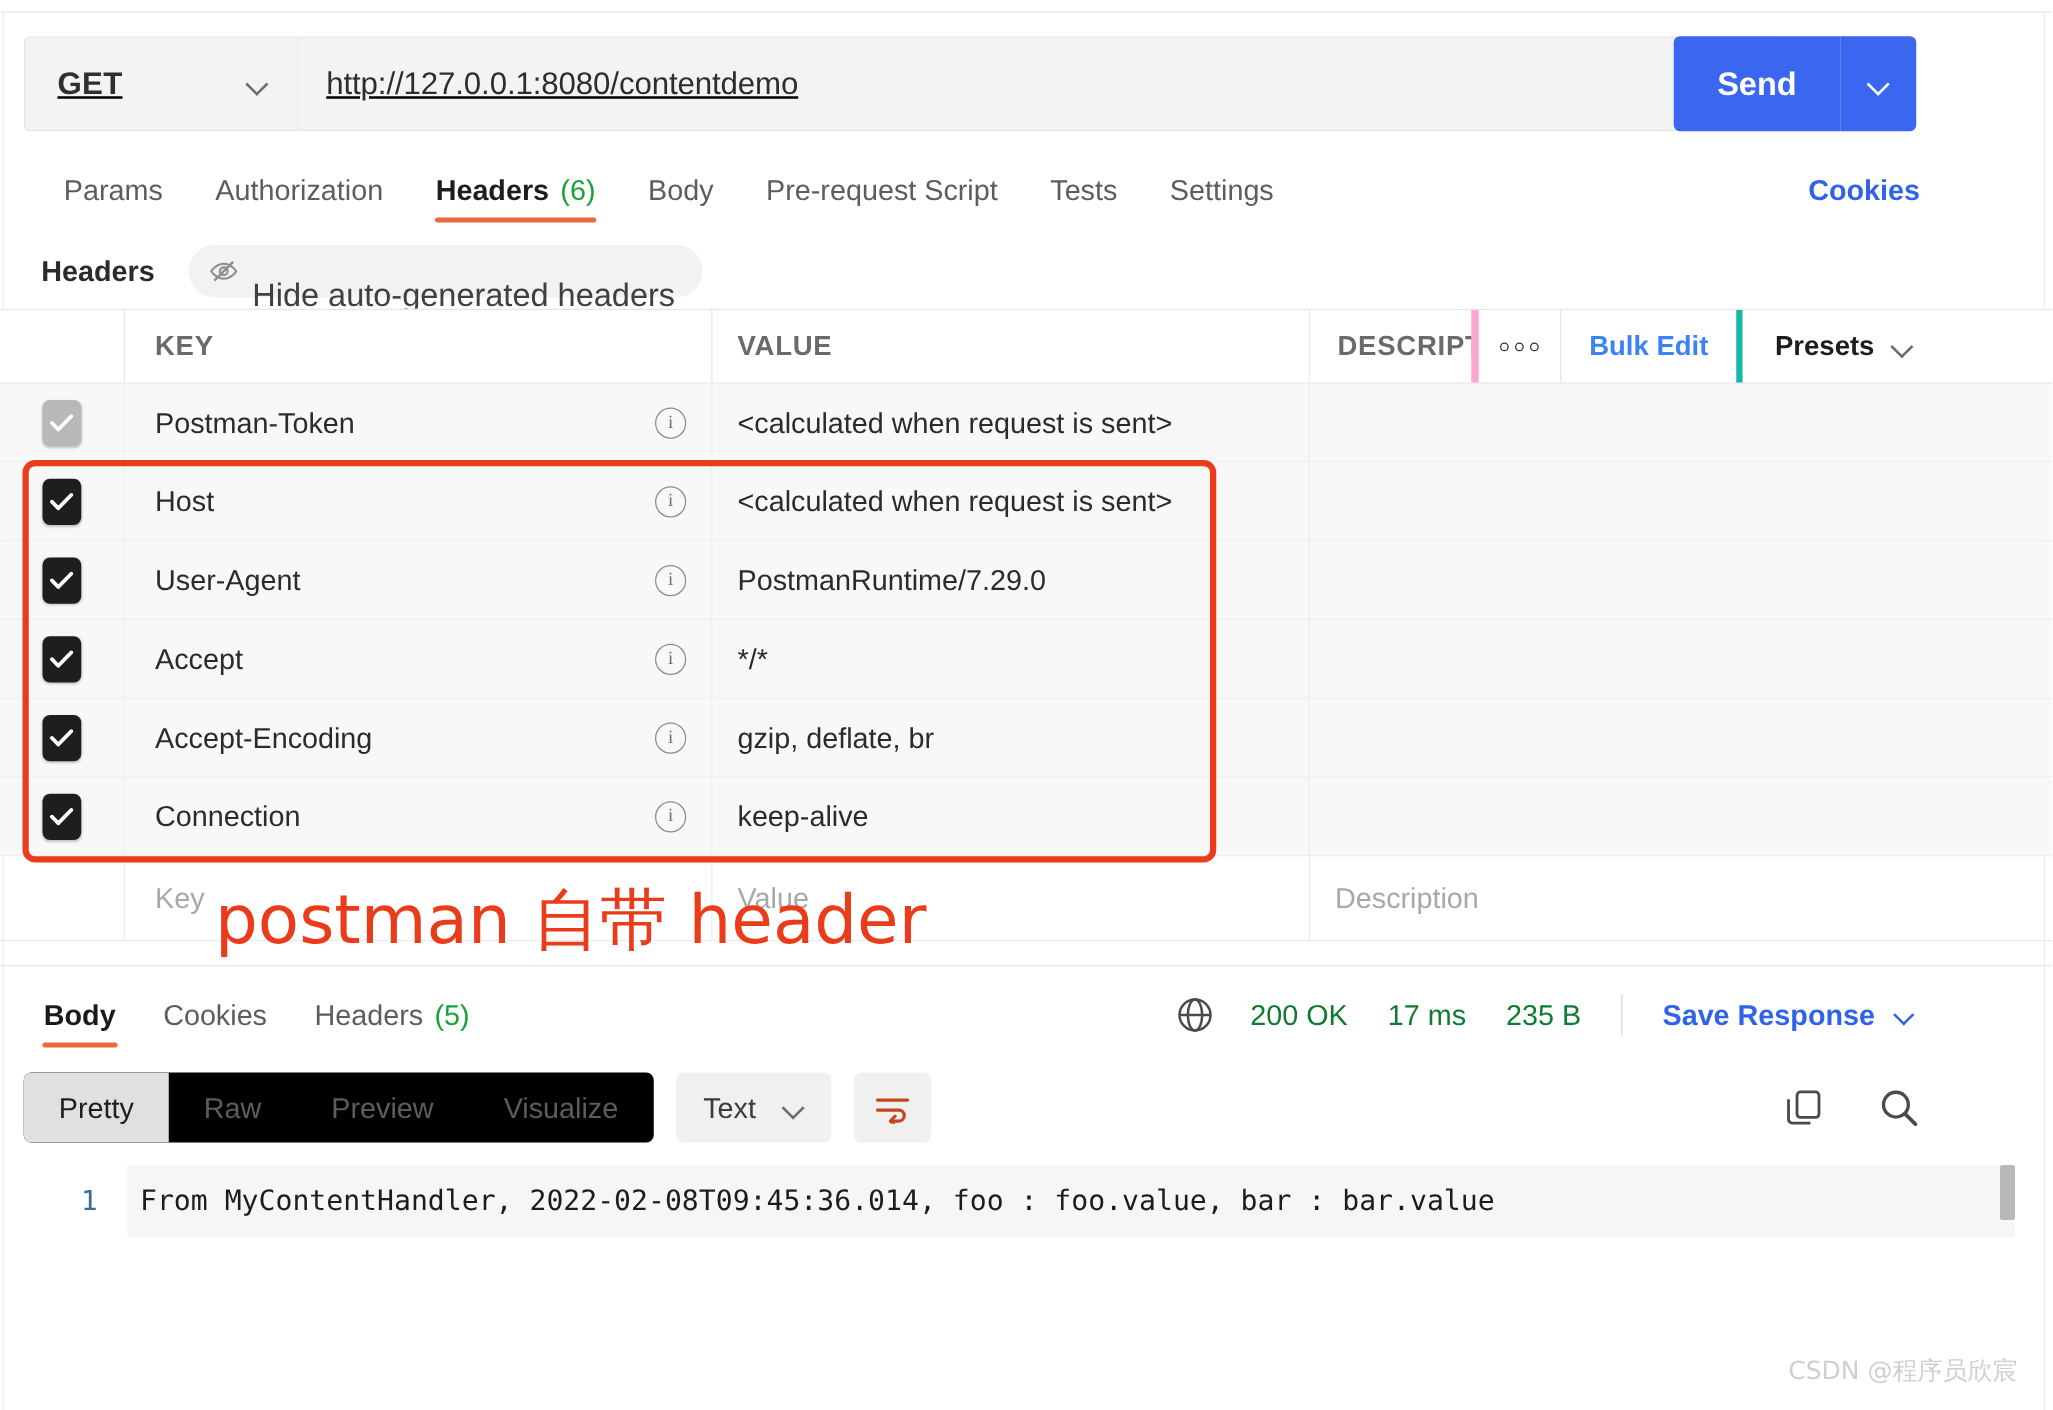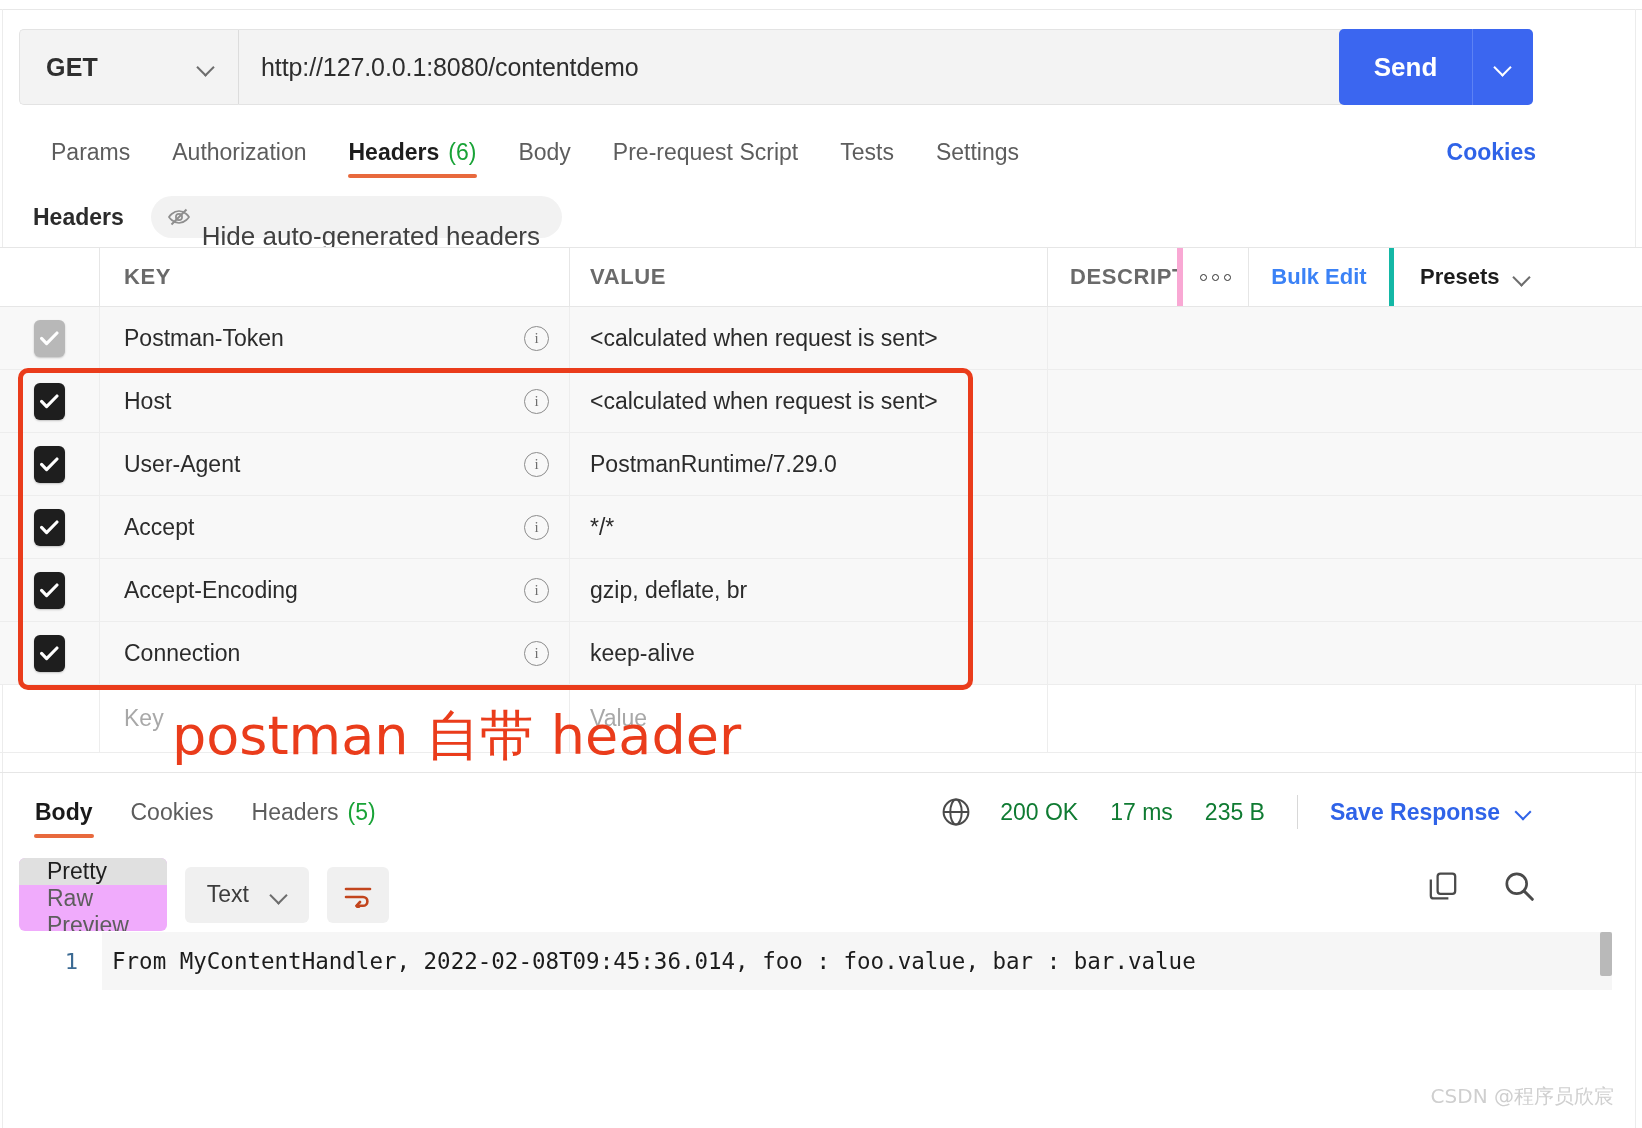--- a/index.html
+++ b/index.html
@@ -29,21 +29,21 @@
   }
   .right-rule {
     position: absolute; right: 6px; top: 9px; width: 1px; height: 1119px;
     background: #ececec;
   }
 
   
   .url-row {
     position: absolute; left: 19px; top: 29px;
     width: 1514px; height: 76px;
-    display: flex; align-items: stretch;
+    display: flex; align-items: stretch; text-decoration: underline;
   }
   .method-box {
     width: 220px; height: 76px;
     background: #f3f3f3;
     border: 1px solid #e3e3e3;
     border-right: 1px solid #dcdcdc;
     border-radius: 5px 0 0 5px;
     display: flex; align-items: center; justify-content: space-between;
     padding: 0 24px 0 26px;
     cursor: pointer;
@@ -264,23 +264,22 @@
     display: flex; align-items: center; gap: 16px; cursor: pointer;
   }
   .save-resp .chev::after { border-color: #2f63e8; width: 10px; height: 10px; }
 
   
   .viewer-bar {
     position: absolute; left: 19px; top: 858px;
     display: flex; align-items: center; gap: 18px;
   }
   .seg {
-    display: flex; background: #f0abfc; border-radius: 6px; overflow: hidden;
-    height: 73px;
-    flex-direction: column;
+    display: flex; background: #000000; border-radius: 6px; overflow: hidden;
+    height: 56px;
   }
   .seg-item {
     padding: 0 28px; height: 56px; display: flex; align-items: center;
     font-size: 23px; color: #5d5d5d; cursor: pointer;
   }
   .seg-item.active { background: #e0e0e0; color: #1e1e1e; }
   .fmt-select {
     height: 56px; background: #f0f0f0; border-radius: 6px;
     display: flex; align-items: center; gap: 22px; padding: 0 22px;
     font-size: 23px; color: #3c3c3c; cursor: pointer;
@@ -538,20 +537,23 @@
     </div>
 
     <div class="tbl-row" style="height:68px;">
       <div class="c-check"></div>
       <div class="c-key">
         <span class="ph">Key</span>
       </div>
       <div class="c-val">
         <span class="ph">Value</span>
       </div>
+      <div class="c-desc">
+        <span class="ph">Description</span>
+      </div>
     </div>
   </div>
 
   <div class="anno-box"></div>
   <div class="anno-text">postman 自带 header</div>
 
   <div class="resp-sep"></div>
 
   <div class="resp-tabs">
     <div class="resp-tab active">

